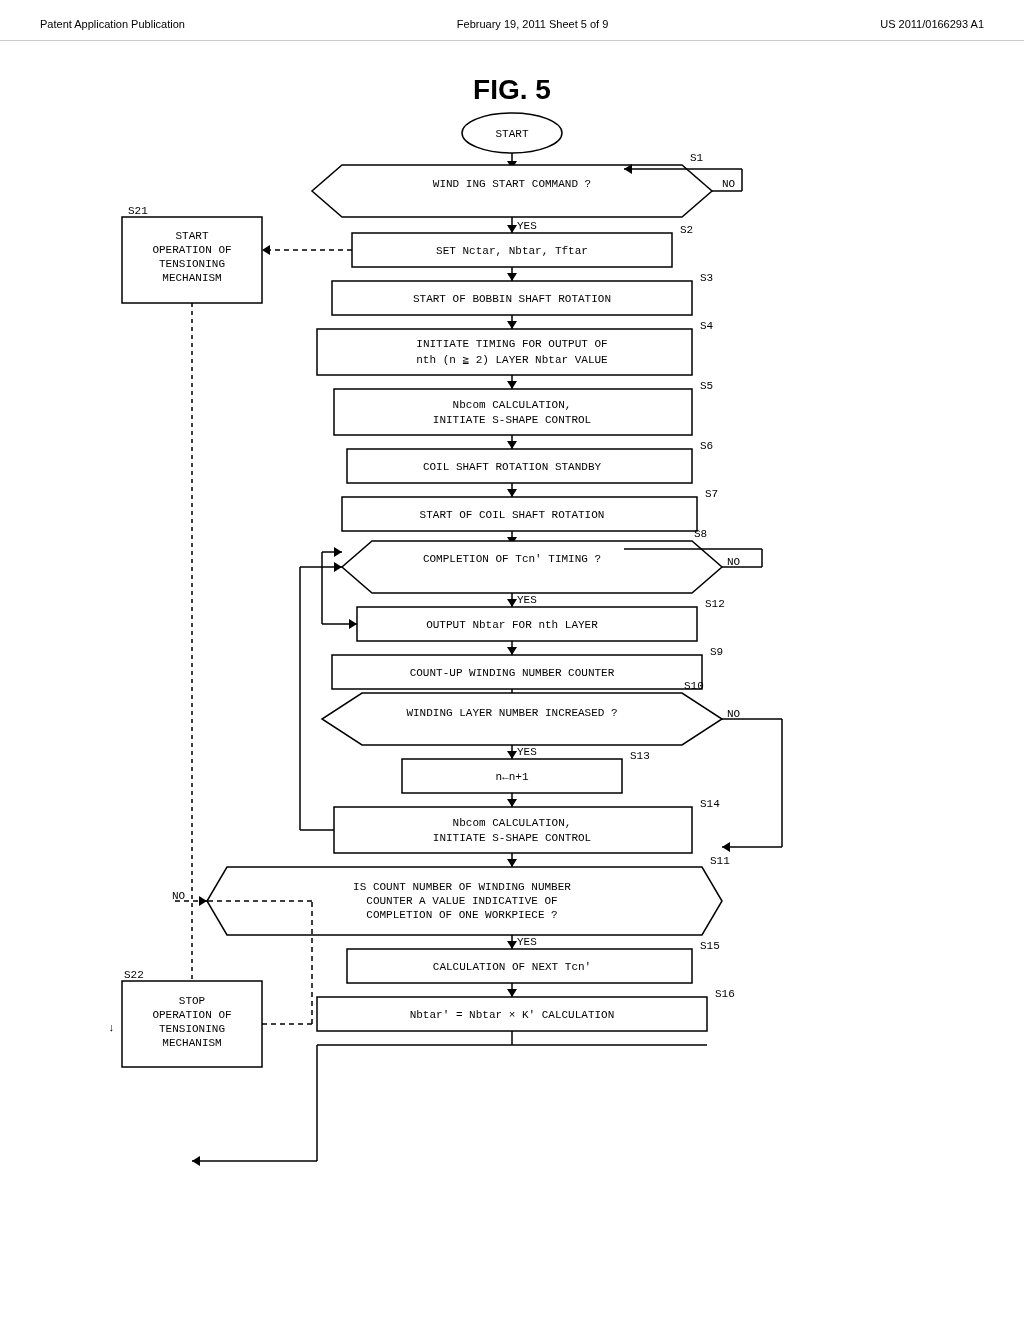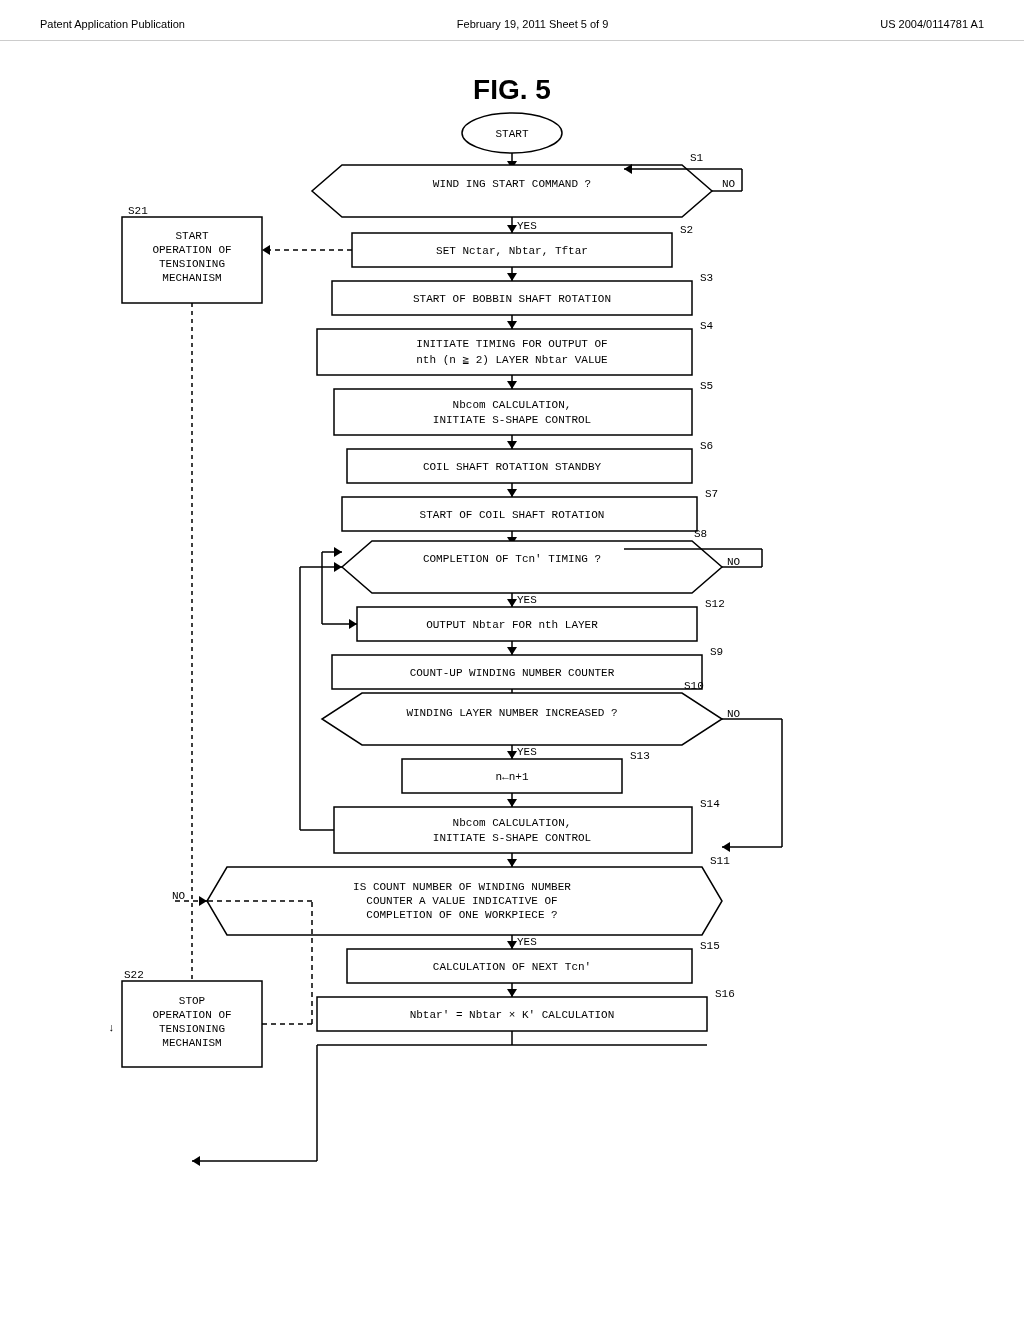--- a/index.html
+++ b/index.html
@@ -49,21 +49,21 @@
       font-weight: bold;
       font-family: Arial, sans-serif;
     }
   </style>
 </head>
 <body>
 
 <div class="page-header">
   <span>Patent Application Publication</span>
   <span>February 19, 2011   Sheet 5 of 9</span>
-  <span>US 2004/0114781 A1</span>
+  <span>US 2011/0166293 A1</span>
 </div>
 
 <div class="diagram-container">
   <svg class="flowchart-svg" width="900" height="1200" viewBox="0 0 900 1200">
 
     <text x="450" y="38" text-anchor="middle" class="title-text">FIG. 5</text>
 
     <ellipse cx="450" cy="72" rx="50" ry="20" class="oval-shape"></ellipse>
     <text x="450" y="76" text-anchor="middle" font-size="13" font-family="Arial,sans-serif">START</text>
 

